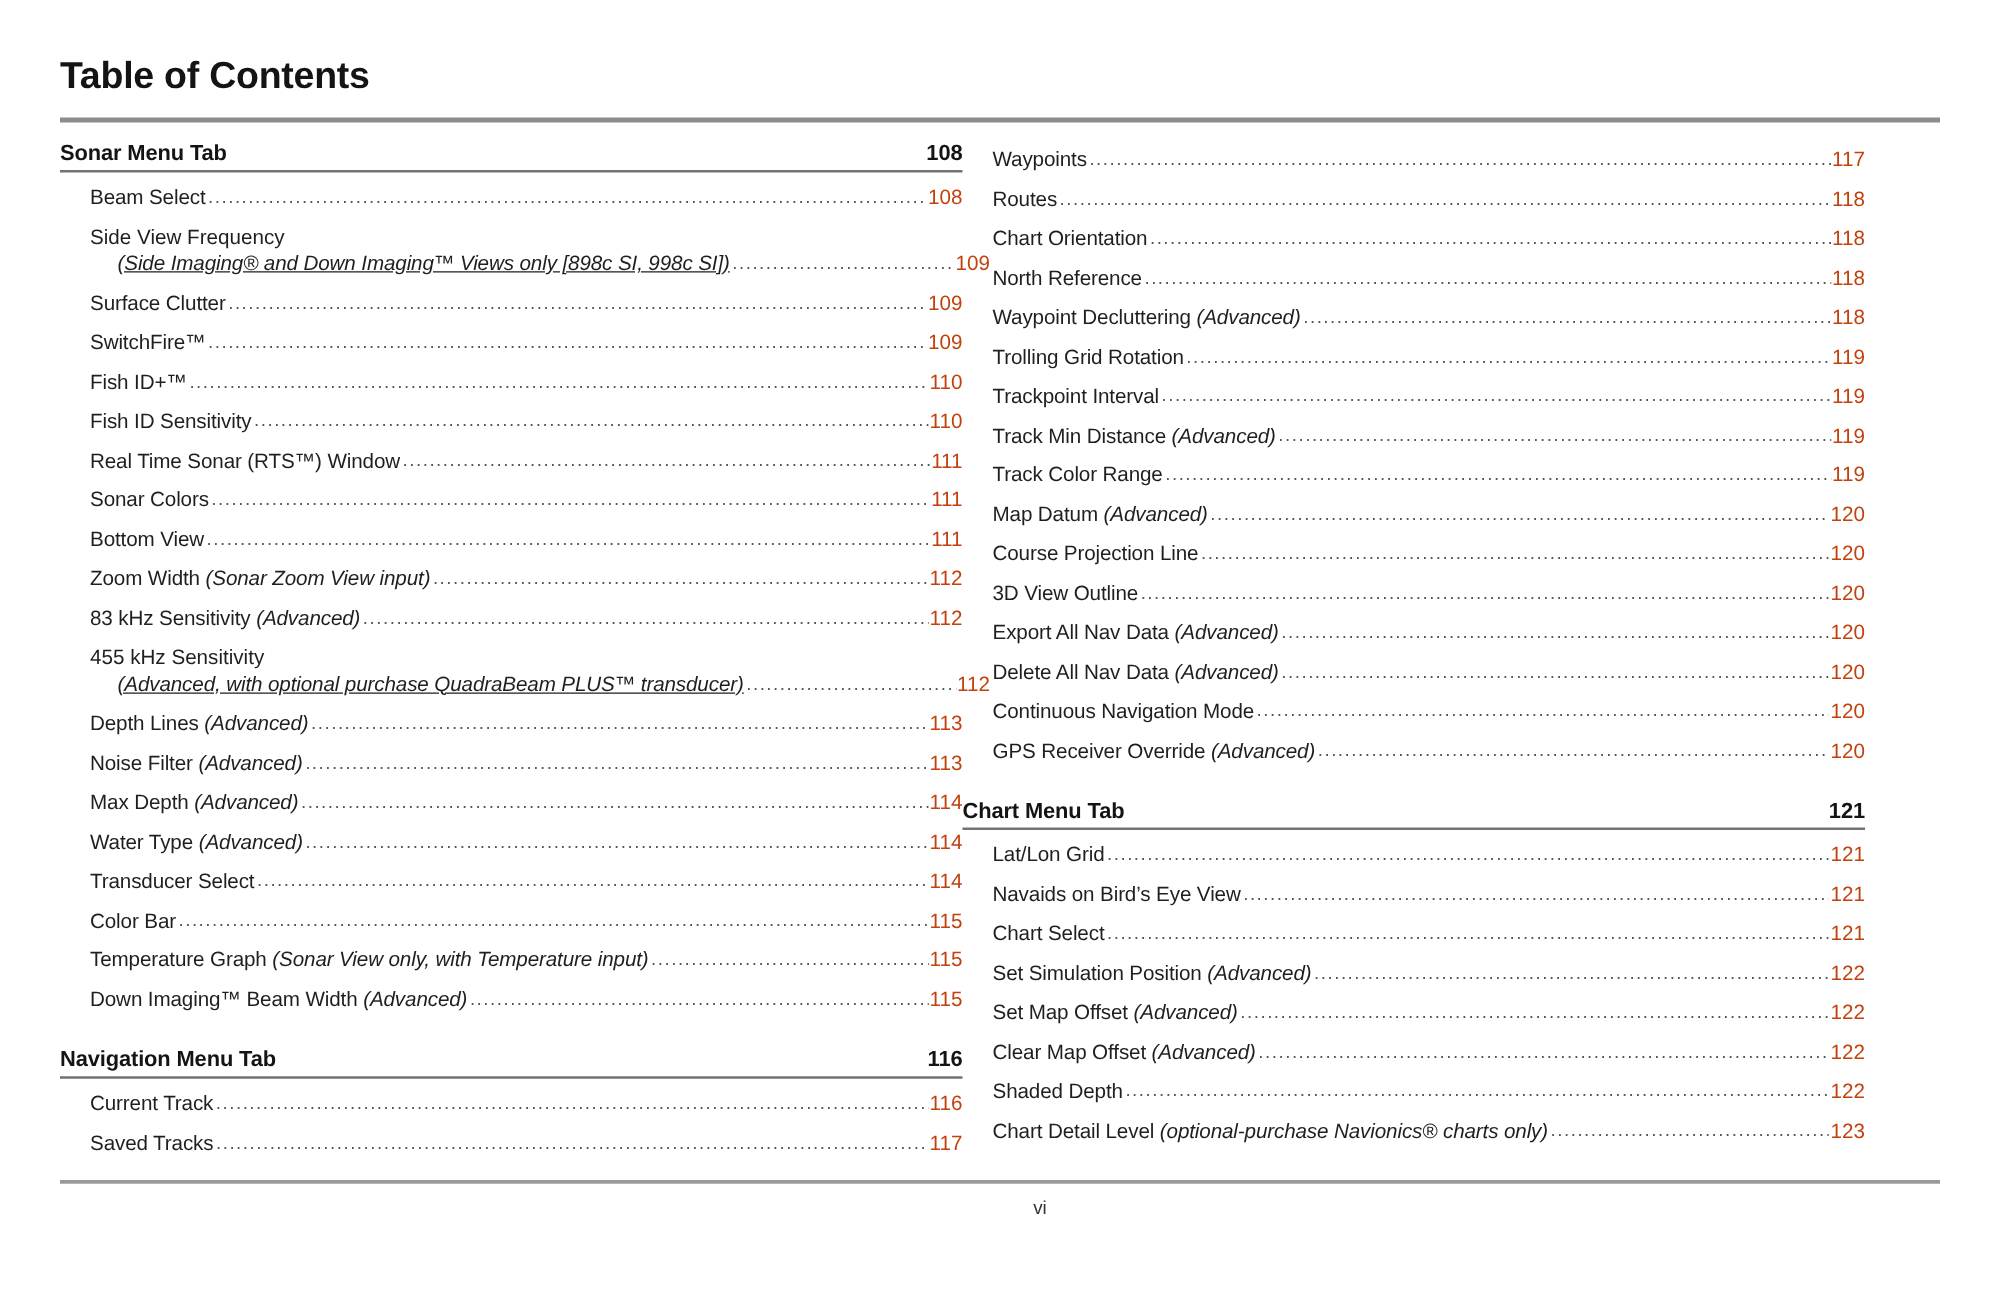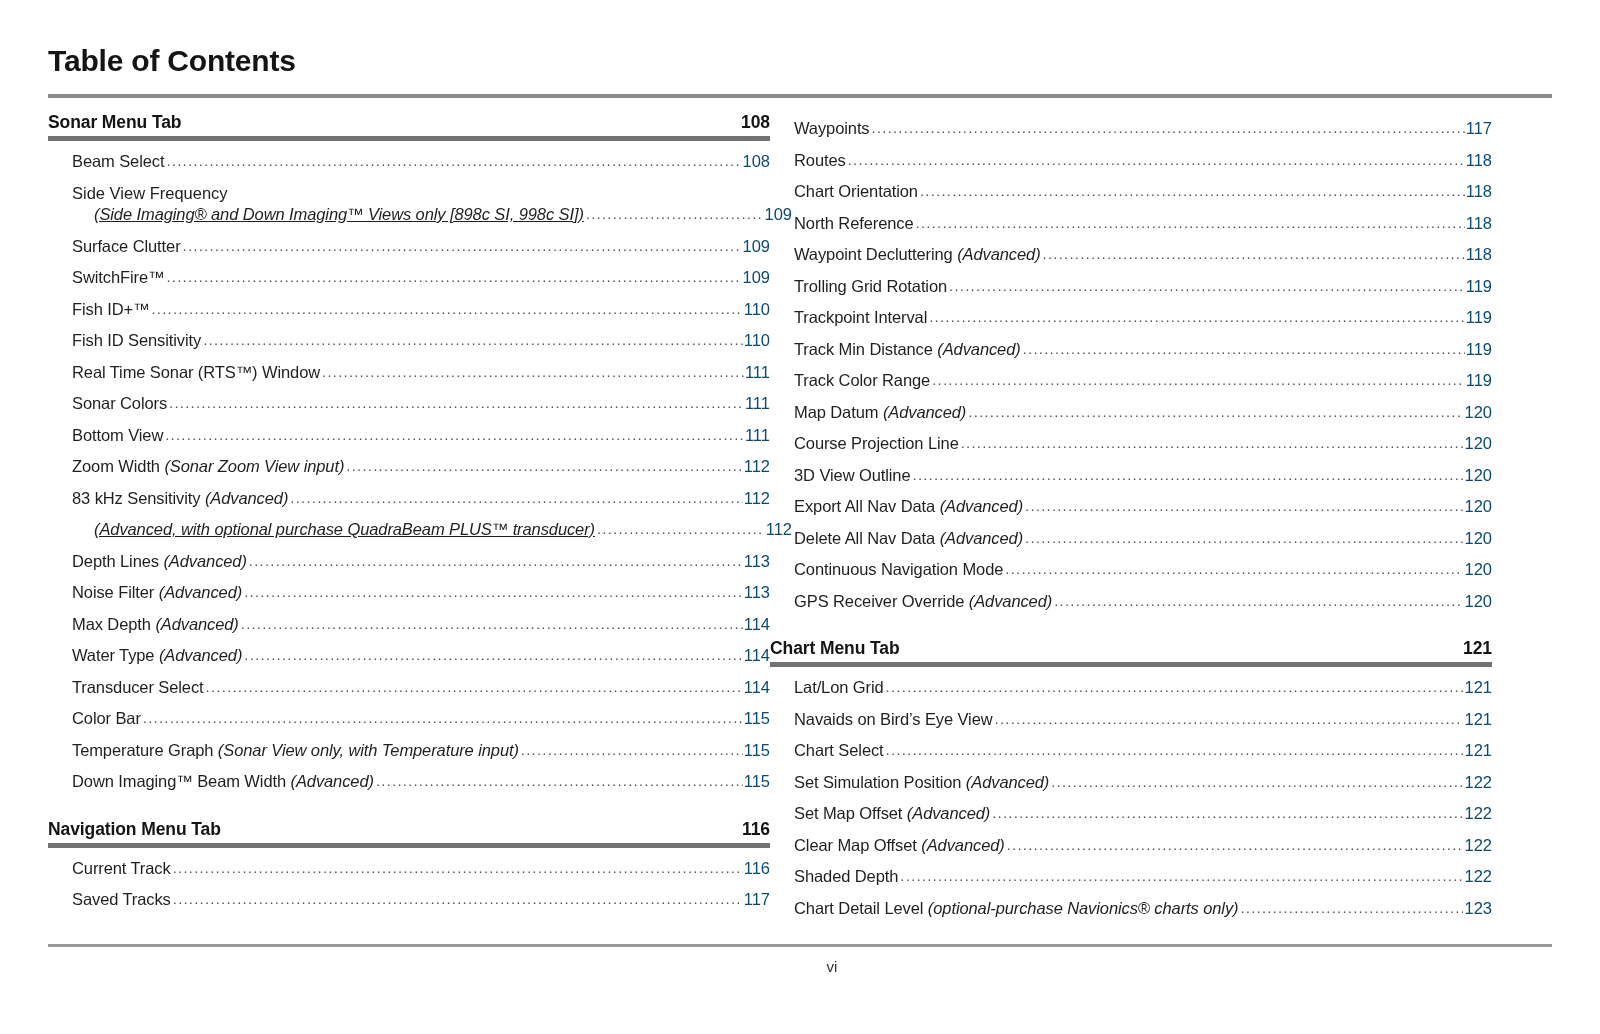--- a/index.html
+++ b/index.html
@@ -57,21 +57,21 @@
   }
 
   
   .section-head {
     display: flex;
     align-items: baseline;
     font-weight: bold;
     font-size: 17.5px;
     color: #141414;
     padding-bottom: 3px;
-    border-bottom: 5px solid #737373;
+    border-bottom: 2px solid #737373;
     margin-bottom: 4px;
     letter-spacing: -0.1px;
   }
   .section-head .sh-label { white-space: nowrap; }
   .section-head .sh-fill { flex: 1 1 auto; }
   .section-head .sh-page { white-space: nowrap; font-weight: bold; }
 
   .section-head.spaced-top { margin-top: 22px; }
 
   
@@ -103,21 +103,21 @@
     color: #555;
     font-size: 15px;
     letter-spacing: 1.2px;
     margin: 0 1px 0 2px;
     position: relative;
     top: -1px;
   }
   .pagenum {
     white-space: nowrap;
     font-size: 16.5px;
-    color: #0c4a6e;
+    color: #c2410c;
   }
 
   
   .entry .first-line {
     white-space: nowrap;
     display: block;
     padding-bottom: 5px;
   }
   .entry .cont-line {
     padding-left: 22px;
@@ -231,20 +231,21 @@
           </div>
         </div>
         <div class="entry">
           <div class="entry-line">
             <span class="entry-text">83 kHz Sensitivity <span class="it">(Advanced)</span></span>
             <span class="leader">...................................................................................................................................................................................</span>
             <span class="pagenum">112</span>
           </div>
         </div>
         <div class="entry">
+          <span class="first-line">455 kHz Sensitivity</span>
           <div class="entry-line cont-line">
             <span class="entry-text">(Advanced, with optional purchase QuadraBeam PLUS™ transducer)</span>
             <span class="leader">...................................................................................................................................................................................</span>
             <span class="pagenum">112</span>
           </div>
         </div>
         <div class="entry">
           <div class="entry-line">
             <span class="entry-text">Depth Lines <span class="it">(Advanced)</span></span>
             <span class="leader">...................................................................................................................................................................................</span>

